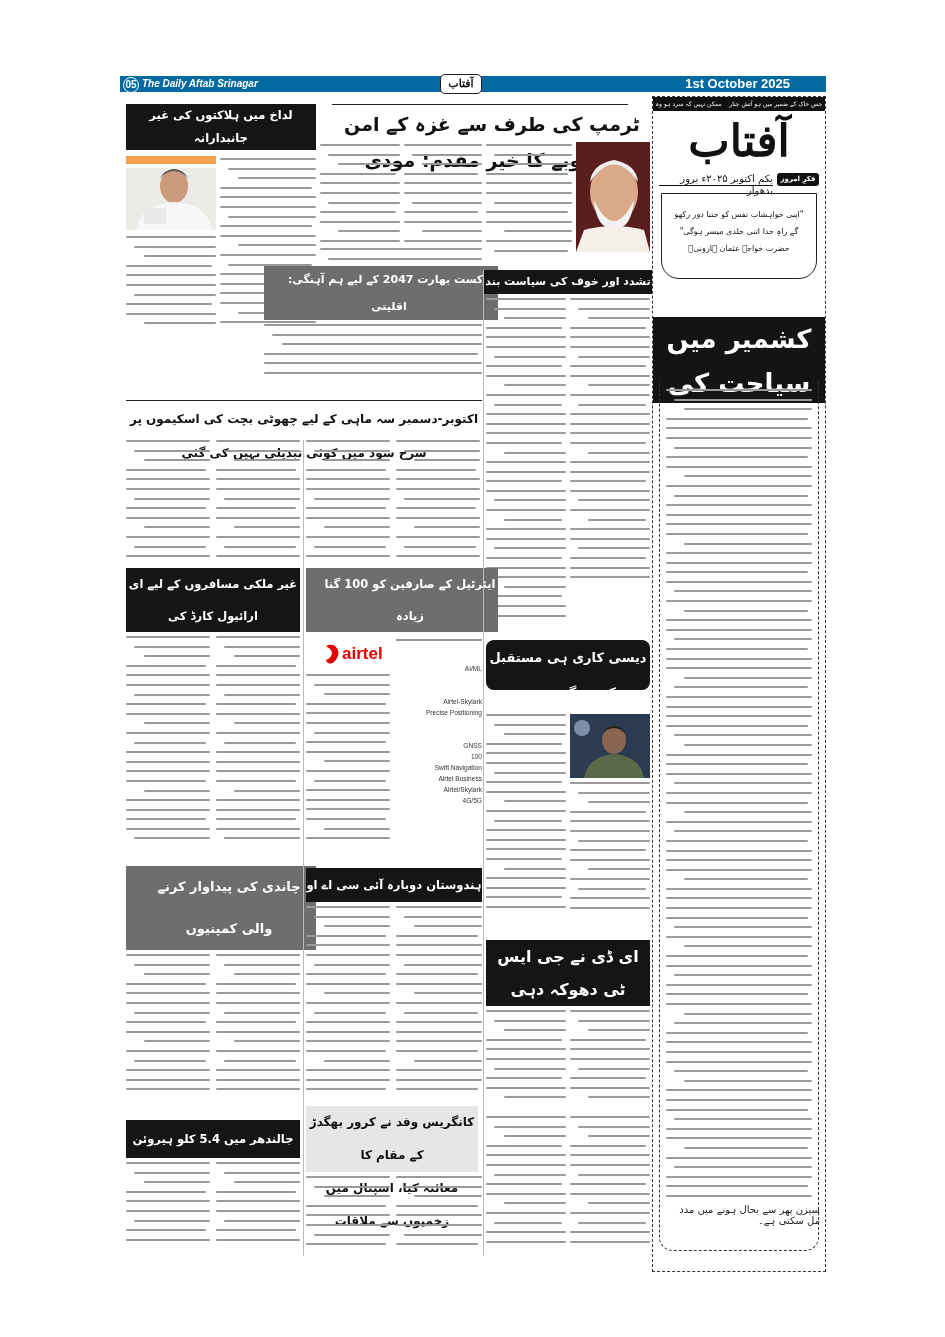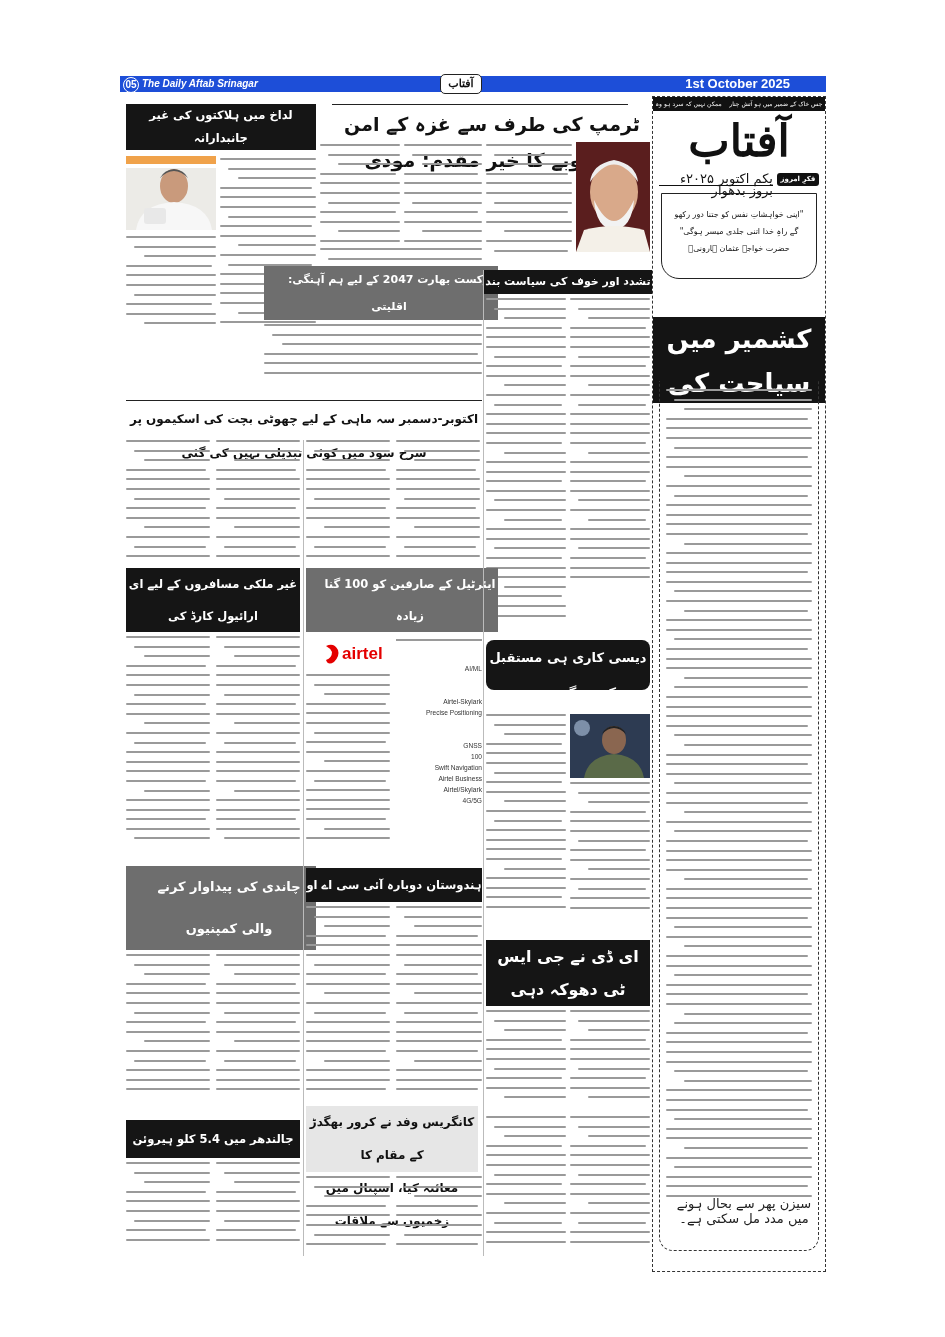--- a/index.html
+++ b/index.html
@@ -1,43 +1,43 @@
 <!DOCTYPE html>
 <html><head>
 <meta charset="utf-8">
 <style>
   html,body{margin:0;padding:0;background:#fff;}
   body{width:945px;height:1337px;position:relative;overflow:hidden;font-family:"DejaVu Sans",sans-serif;color:#111;}
   .page{position:absolute;left:120px;top:76px;width:706px;height:1200px;}
-  .topbar{position:absolute;left:0;top:0;width:706px;height:16px;background:#1d4ed8;color:#fff;}
+  .topbar{position:absolute;left:0;top:0;width:706px;height:16px;background:#0369a1;color:#fff;}
   .topbar .pg{position:absolute;left:3px;top:1px;width:14px;height:14px;border-radius:50%;border:1px solid #fff;font:bold 10px "Liberation Sans",sans-serif;text-align:center;line-height:14px;}
   .topbar .paper{position:absolute;left:22px;top:1px;font:italic bold 10px "Liberation Sans",sans-serif;line-height:14px;}
   .topbar .date{position:absolute;right:36px;top:0;font:bold 13px "Liberation Sans",sans-serif;line-height:16px;}
   .topbar .mast-mini{position:absolute;left:320px;top:-2px;width:40px;height:18px;background:#fff;color:#111;border:1px solid #222;border-radius:5px;font:bold 11px "DejaVu Serif",serif;text-align:center;line-height:18px;}
   .hl-black{position:absolute;background:#151515;color:#fff;text-align:center;direction:rtl;font-weight:bold;}
   .hl-grey{position:absolute;background:#6e6e6e;color:#fff;text-align:center;direction:rtl;font-weight:bold;padding-left:16px;}
   .hl-white{position:absolute;color:#111;text-align:center;direction:rtl;font-weight:bold;}
   .lines{position:absolute;overflow:hidden;}
   .lines i{display:block;height:2px;background:#9a9a9a;margin:0 0 7.6px 0;border-radius:1px;}
   .lines i:nth-child(5n+2){margin-left:8px;}
   .lines i:nth-child(7n+3){margin-left:18px;}
   .lines i:nth-child(4n){margin-right:4px;}
   .rule{position:absolute;background:#222;}
   .photo{position:absolute;overflow:hidden;}
   .masthead{position:absolute;left:532px;top:20px;width:174px;height:1176px;border:1px dashed #333;box-sizing:border-box;}
   .mh-strip{position:absolute;left:0;top:0;width:100%;height:14px;background:#111;color:#fff;font-size:6px;direction:rtl;line-height:14px;text-align:center;}
   .mh-logo{position:absolute;left:0;top:16px;width:100%;height:56px;text-align:center;font:bold 44px "DejaVu Serif",serif;line-height:56px;direction:rtl;}
-  .mh-date{position:absolute;left:6px;top:76px;width:114px;height:12px;border-bottom:1px solid #111;font-size:13px;direction:rtl;line-height:12px;}
+  .mh-date{position:absolute;left:6px;top:76px;width:114px;height:12px;border-bottom:1px solid #111;font-size:10px;direction:rtl;line-height:12px;}
   .mh-fikr{position:absolute;right:6px;top:76px;width:42px;height:13px;background:#111;color:#fff;border-radius:3px;font-size:7px;direction:rtl;text-align:center;line-height:13px;font-weight:bold;}
   .quote{position:absolute;left:8px;top:96px;width:156px;height:86px;border:1px solid #222;border-radius:0 0 18px 18px;box-sizing:border-box;direction:rtl;text-align:center;font-size:8px;line-height:17px;padding-top:12px;}
   .kashmir-hl{position:absolute;left:0;top:192px;width:100%;height:86px;background:#141414;color:#fff;direction:rtl;text-align:center;font-weight:bold;margin-top:28px;}
   .kashmir-hl .l1{display:block;font-size:26px;line-height:44px;}
   .kashmir-hl .l2{display:block;font-size:20px;line-height:36px;}
   .kashmir-body{position:absolute;left:6px;top:284px;width:160px;height:870px;border:1px dashed #333;border-top:none;border-radius:0 0 14px 14px;box-sizing:border-box;}
-  .kashmir-end{position:absolute;left:8px;bottom:24px;width:152px;direction:rtl;font-size:13px;color:#222;text-align:center;}
+  .kashmir-end{position:absolute;left:8px;bottom:24px;width:152px;direction:rtl;font-size:10px;color:#222;}
   svg{display:block;}
 </style>
 </head>
 <body>
 
 <div class="page">
 
   <div class="topbar">
     <span class="pg">05</span>
     <span class="paper">The Daily Aftab Srinagar</span>

